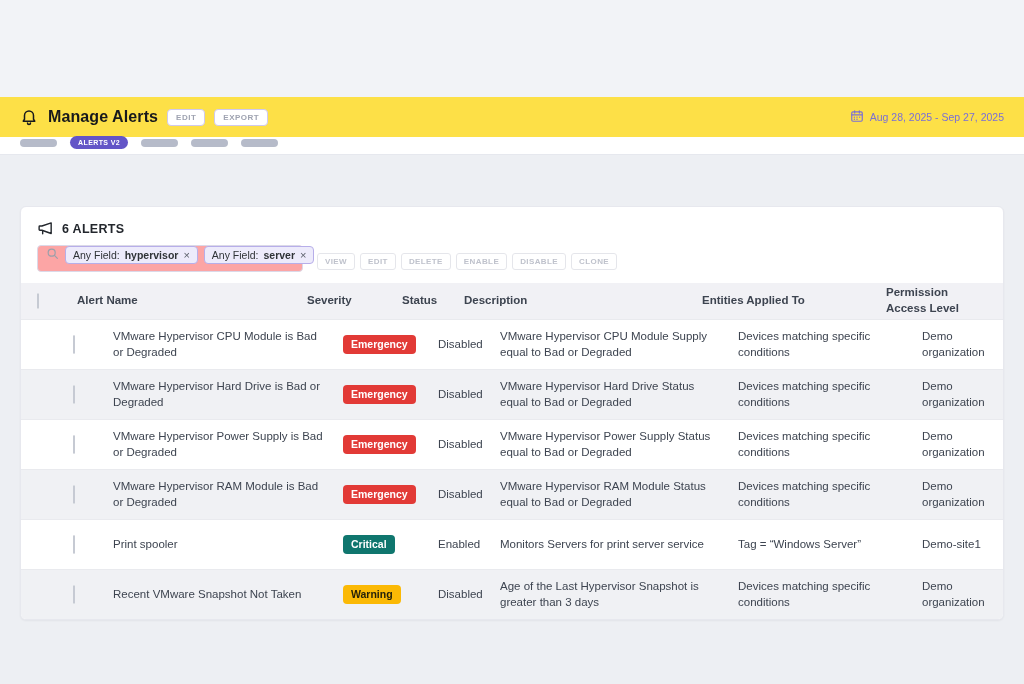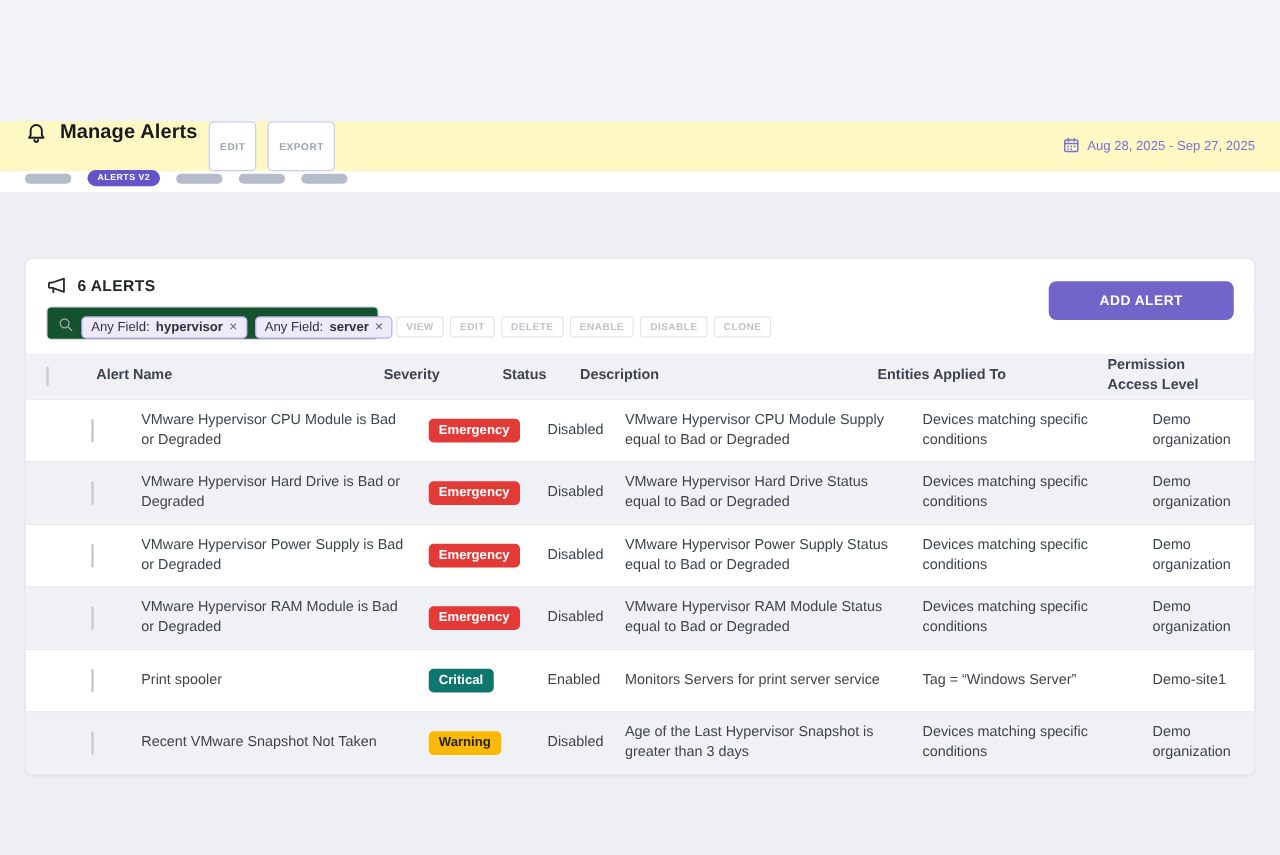--- a/index.html
+++ b/index.html
@@ -1,21 +1,21 @@
 <!DOCTYPE html>
 <html><head>
 <meta charset="utf-8">
 <style>
   * { margin:0; padding:0; box-sizing:border-box; }
   html,body { width:1024px; height:684px; overflow:hidden; }
   body { font-family:"Liberation Sans", sans-serif; background:#edeff3; color:#3d4450; }
 
   .topband { height:97px; background:#f2f3f7; }
 
-  .appheader { height:40px; background:#fef9c3; display:flex; padding:0 20px; }
+  .appheader { height:40px; background:#fde047; display:flex; align-items:center; padding:0 20px; }
   .appheader .bell { width:18px; height:18px; margin-right:10px; display:flex; align-items:center; }
   .page-title { font-size:16px; font-weight:bold; color:#17191c; letter-spacing:.1px; }
   .mini-btn { margin-left:9px; font-size:8px; font-weight:bold; letter-spacing:.5px; color:#9fa3b1;
               border:1px solid #cfc9ee; background:#fff; border-radius:4px; padding:3px 8px; cursor:pointer; }
   .spacer { flex:1; }
   .daterange { display:flex; align-items:center; gap:6px; color:#7a6fd6; font-size:10.5px; cursor:pointer; }
 
   .tabrow { height:18px; background:#fff; border-bottom:1px solid #e6e8ee; display:flex; align-items:center;
             gap:13px; padding:0 20px 6px 20px; }
   .pill-ph { width:37px; height:8px; border-radius:5px; background:#b6bbc9; }
@@ -25,22 +25,22 @@
   .content { padding:17px 20px 0 20px;margin-top:34px; }
   .card { background:#fff; border:1px solid #e7e8ee; border-radius:6px; overflow:hidden;
           box-shadow:0 1px 2px rgba(16,24,40,.05); }
 
   .card-top { position:relative; padding:13px 16px 11px 16px; }
   .count-row { display:flex; align-items:center; gap:8px; margin-bottom:8px; }
   .count-row .mega { width:17px; height:17px; display:flex; align-items:center; }
   .count-label { font-size:12.5px; font-weight:bold; color:#23272d; letter-spacing:.3px; }
 
   .filter-row { display:flex; align-items:flex-end; gap:14px; }
-  .searchbox { display:flex; align-items:flex-end; gap:6px; height:27px; width:266px;
-               border:1px solid #dbd9e8; border-radius:4px; background:#14532d; padding:0 6px 0 8px; }
+  .searchbox { display:flex; align-items:flex-start; gap:6px; height:27px; width:266px;
+               border:1px solid #dbd9e8; border-radius:4px; background:#fca5a5; padding:0 6px 0 8px; }
   .chip { display:flex; align-items:center; gap:5px; background:#edebfb; border:1px solid #b7aee9;
           border-radius:4px; padding:2px 7px; font-size:10.5px; color:#2f3337; white-space:nowrap; cursor:pointer; }
   .chip b { font-weight:bold; }
   .chip .x { color:#5a5f6a; font-size:11px; line-height:1; }
 
   .bulk-actions { display:flex; gap:5px; padding-bottom:2px; }
   .bulk-btn { font-size:8px; font-weight:bold; letter-spacing:.4px; color:#bfc2cc; background:#fff;
               border:1px solid #e5e6eb; border-radius:3px; padding:3px 7px; cursor:default; }
 
   .add-btn { position:absolute; right:16px; top:18px; width:148px; height:31px; background:#7265ca;
@@ -130,21 +130,20 @@
         </div>
         <div class="bulk-actions" id="bulkactions">
             <button class="bulk-btn">VIEW</button>
             <button class="bulk-btn">EDIT</button>
             <button class="bulk-btn">DELETE</button>
             <button class="bulk-btn">ENABLE</button>
             <button class="bulk-btn">DISABLE</button>
             <button class="bulk-btn">CLONE</button>
           </div>
       </div>
-      <button class="add-btn">ADD ALERT</button>
     </div>
 
     <div class="grid thead">
       <div class="cell-check"><span class="checkbox"></span></div>
       <div class="cell">Alert Name</div>
       <div class="cell">Severity</div>
       <div class="cell">Status</div>
       <div class="cell">Description</div>
       <div class="cell">Entities Applied To</div>
       <div class="cell">Permission Access Level</div>

